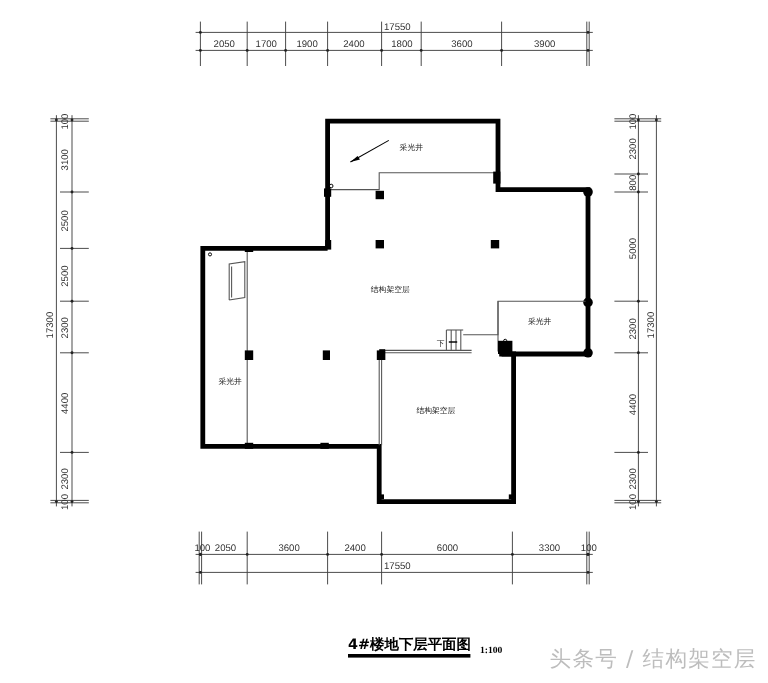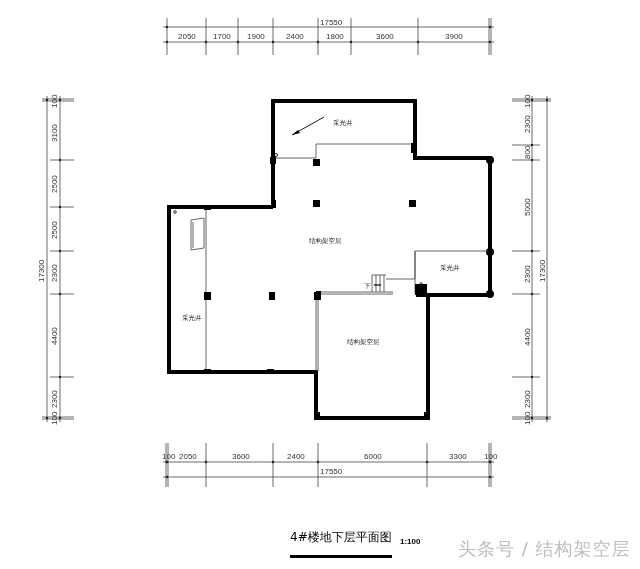--- a/index.html
+++ b/index.html
@@ -1,21 +1,21 @@
 <!DOCTYPE html>
 <html><head>
 <meta charset="utf-8">
 <style>
   html, body { margin: 0; padding: 0; background: #ffffff; }
   body { width: 640px; height: 569px; position: relative; overflow: hidden; font-family: "DejaVu Sans", sans-serif; }
   #plan { position: absolute; left: 0; top: 0; width: 640px; height: 569px; }
   .dimtxt { font-family: "Liberation Sans", sans-serif; font-size: 8px; fill: #333; }
   .lbl { font-family: "DejaVu Sans", sans-serif; font-size: 6.5px; fill: #222; }
-  .title { position: absolute; left: 290px; top: 530px; font-family: "DejaVu Sans", sans-serif; font-weight: normal; font-size: 12px; color: #000; border-bottom: 3px solid #000; padding-bottom: 11px; line-height: 14px; text-align: right; }
-  .scale { position: absolute; left: 400px; top: 537px; font-family: Liberation Sans, sans-serif; font-weight: bold; font-size: 8px; color: #000; }
+  .title { position: absolute; left: 290px; top: 530px; font-family: "DejaVu Sans", sans-serif; font-weight: bold; font-size: 12px; color: #000; border-bottom: 3px solid #000; padding-bottom: 1px; line-height: 14px; text-align: right; }
+  .scale { position: absolute; left: 400px; top: 537px; font-family: Liberation Serif, serif; font-weight: bold; font-size: 8px; color: #000; }
   .watermark { position: absolute; left: 458px; top: 537px; font-family: "DejaVu Sans", sans-serif; font-size: 18px; color: #bdbdbd; letter-spacing: 1px; }
 </style>
 </head>
 <body>
 
 <svg id="plan" viewBox="0 0 640 569" xmlns="http://www.w3.org/2000/svg">
 
   <g stroke="#444" stroke-width="0.8" fill="none">
     <line x1="163" y1="27" x2="494" y2="27"></line>
     <line x1="163" y1="42" x2="494" y2="42"></line>

